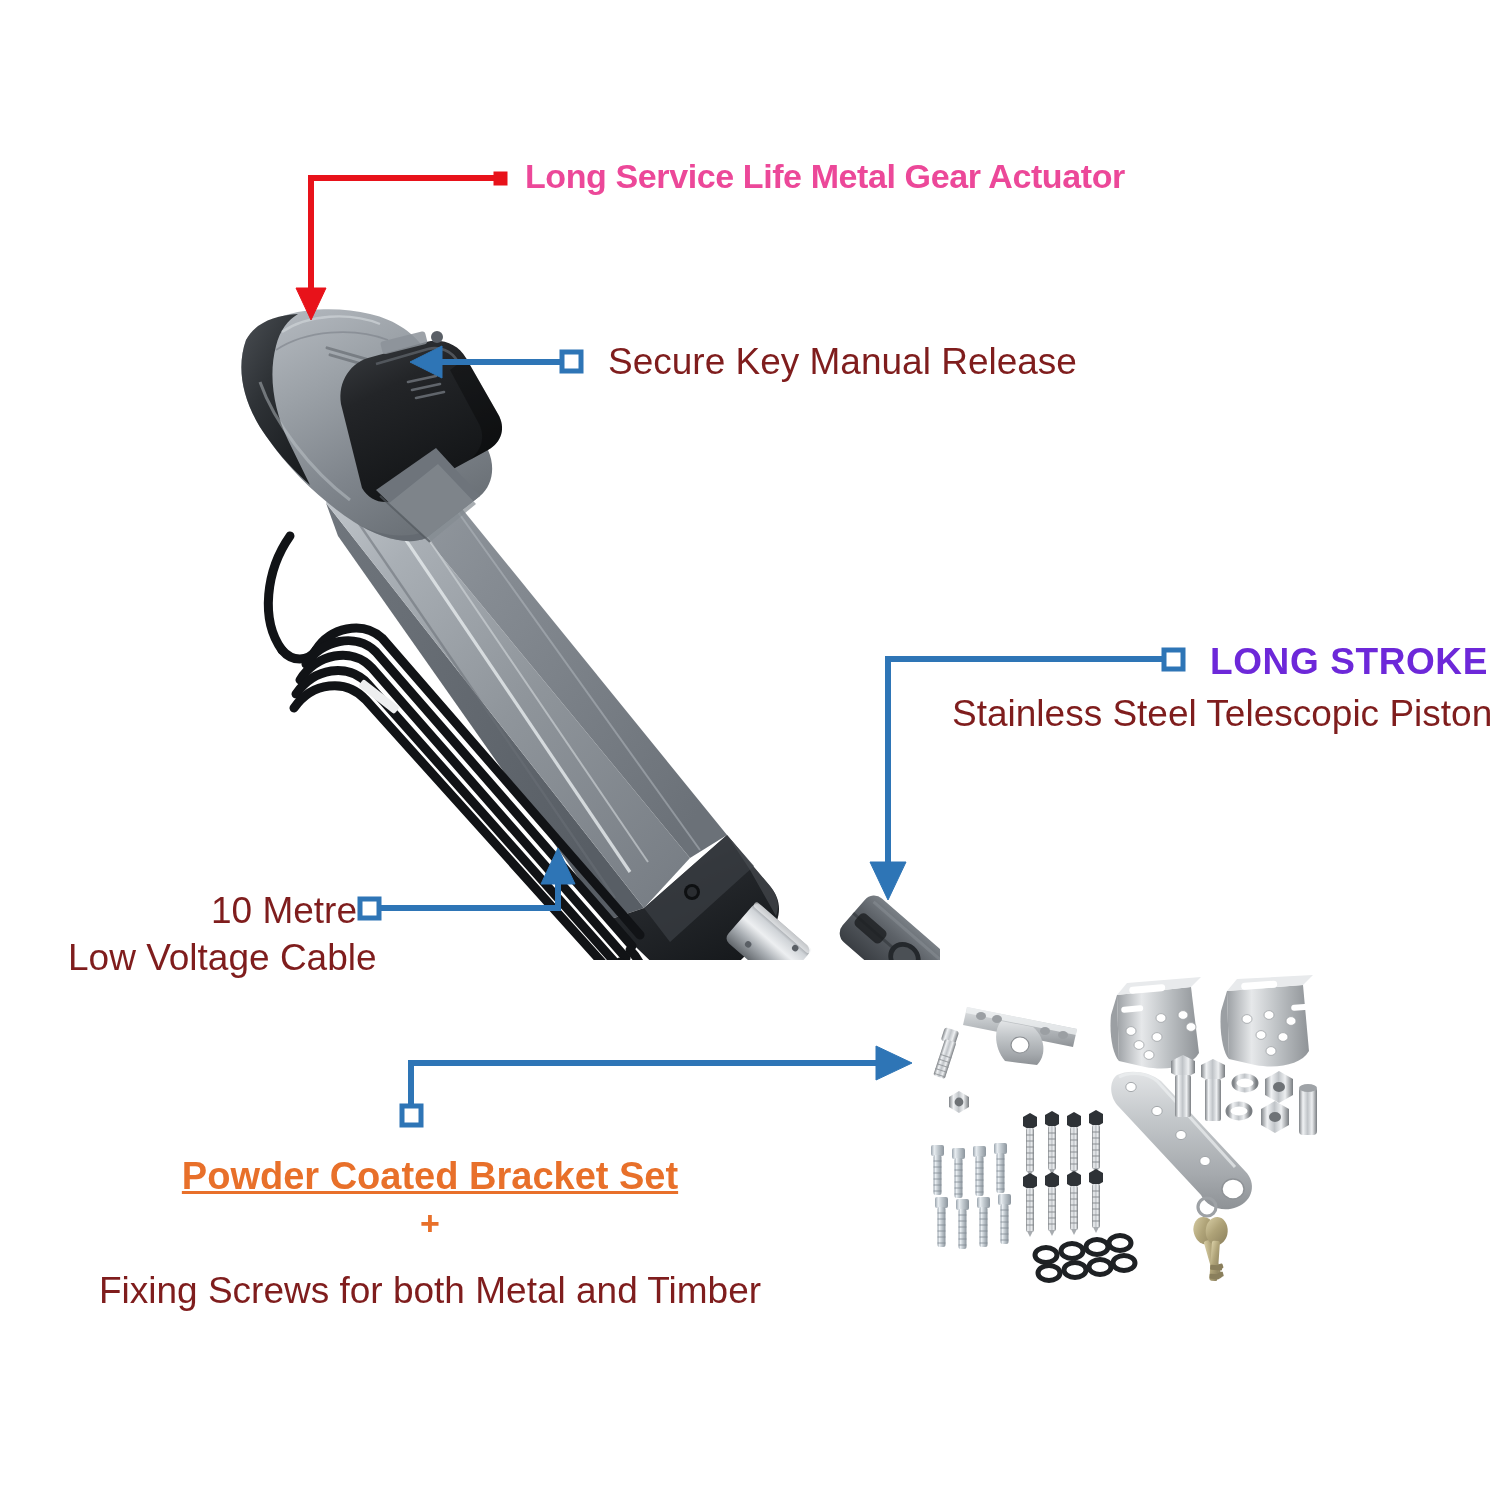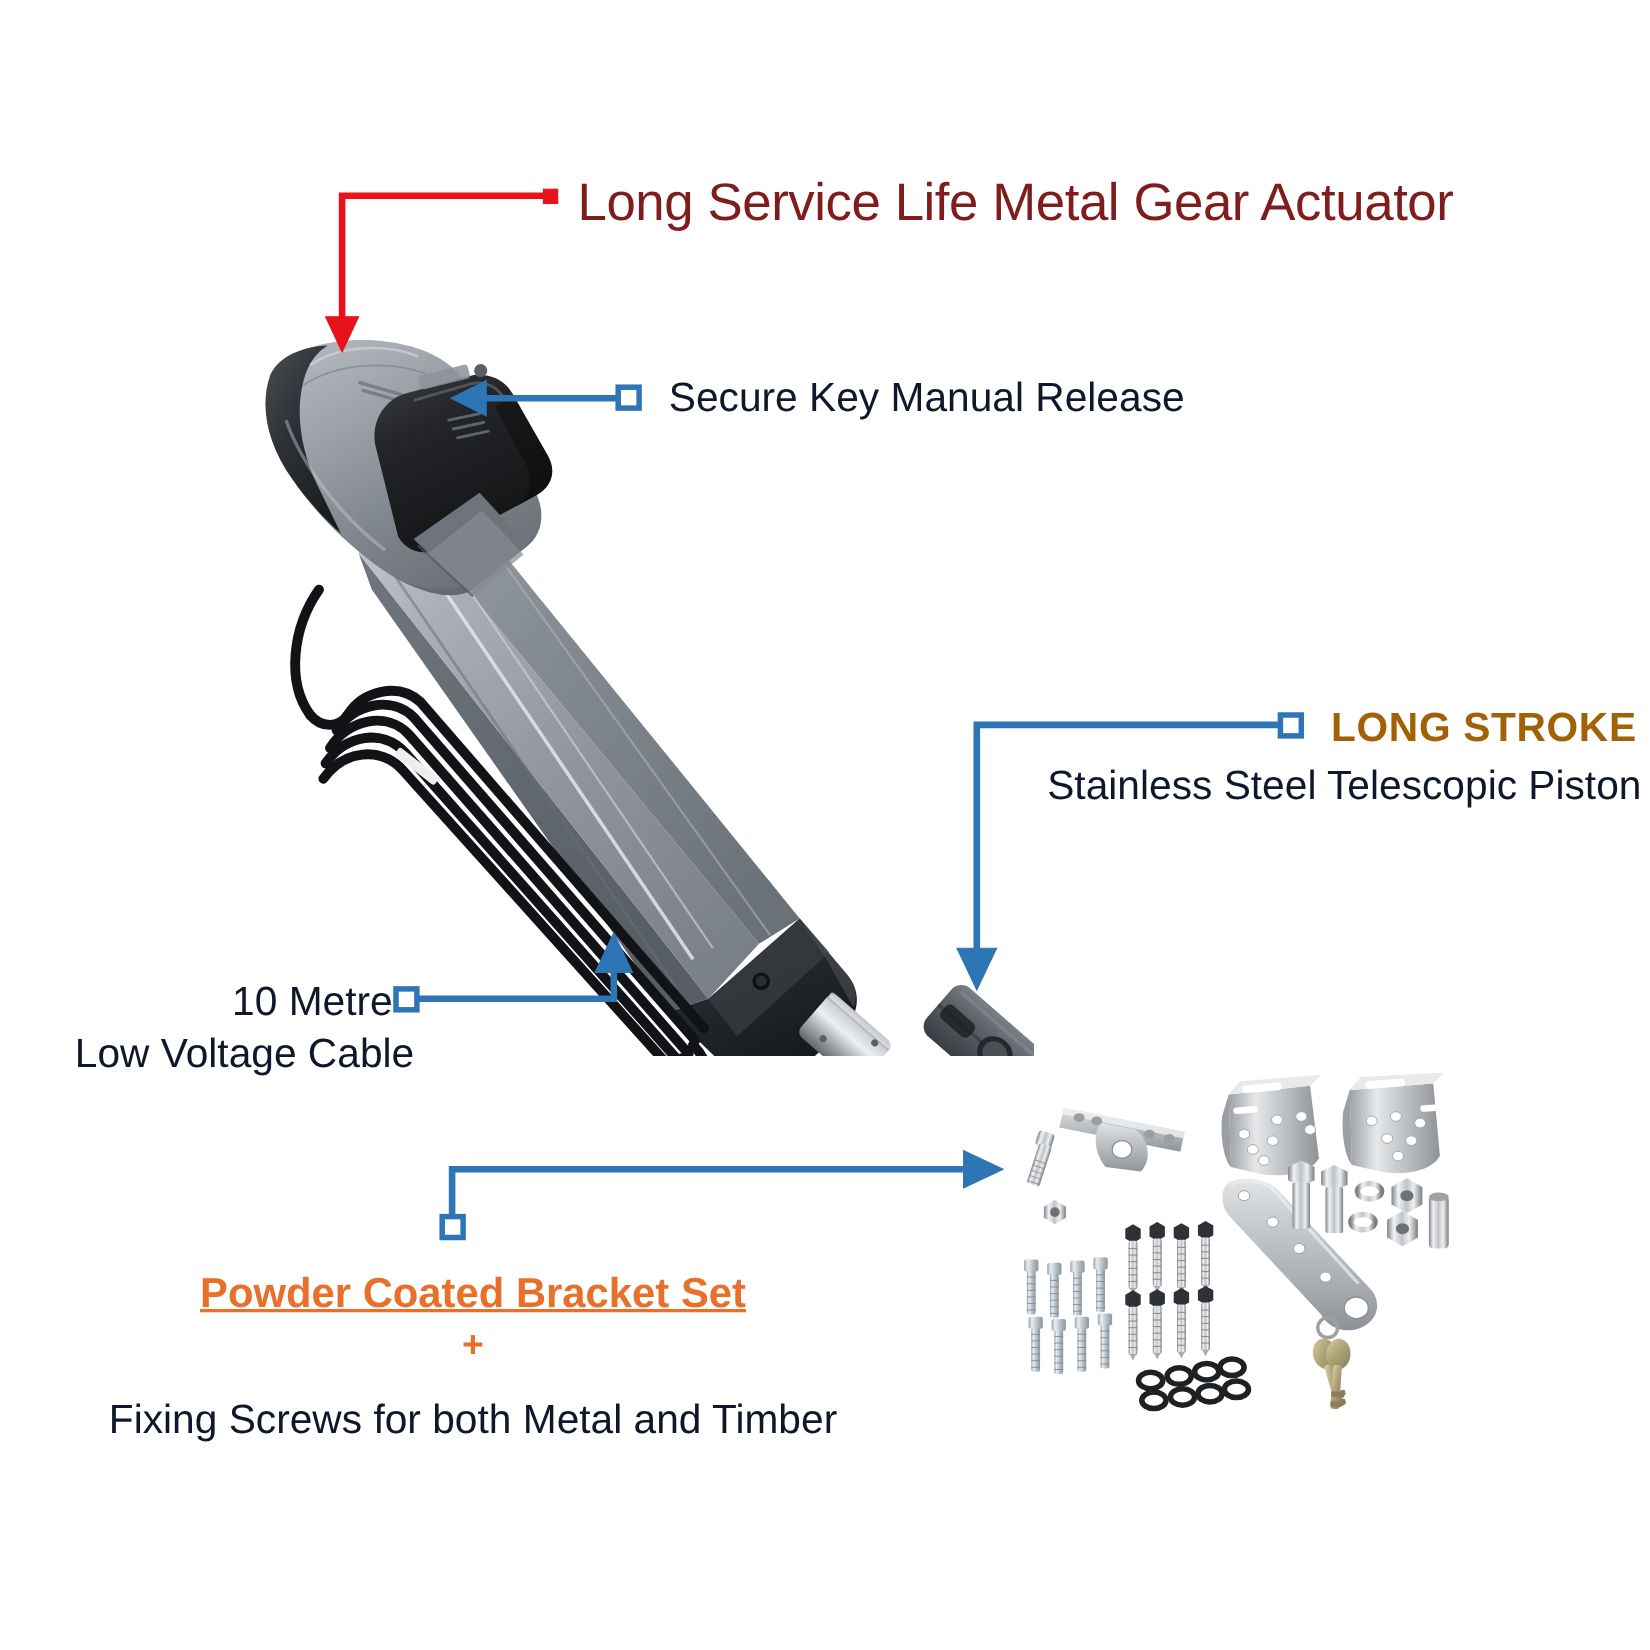--- a/index.html
+++ b/index.html
@@ -7,28 +7,28 @@
     width:1500px; height:1500px;
     background:#ffffff;
     font-family:"Liberation Sans", sans-serif;
     overflow:hidden;
   }
   #stage { position:relative; width:1500px; height:1500px; background:#fff; }
 
   .lbl { position:absolute; white-space:nowrap; line-height:1.15; }
 
   .lbl-red {
-    color:#7f1d1d; font-weight:normal; font-size:48px;
+    color:#ec4899; font-weight:bold; font-size:34px;
     letter-spacing:-0.4px;
   }
   .lbl-orange {
-    color:#0f172a; font-size:37px; font-weight:400;
+    color:#7f1d1d; font-size:37px; font-weight:400;
   }
   .lbl-black-bold {
-    color:#a16207; font-weight:bold; font-size:37px; letter-spacing:0.6px;
+    color:#6d28d9; font-weight:bold; font-size:37px; letter-spacing:0.6px;
   }
   .lbl-orange-bold {
     color:#E8702A; font-size:37px; font-weight:bold;
   }
 
   svg.overlay { position:absolute; left:0; top:0; width:1500px; height:1500px; pointer-events:none; }
   svg.product { position:absolute; pointer-events:none; }
 
   .txtblk { position:absolute; text-align:center; }
 </style>

